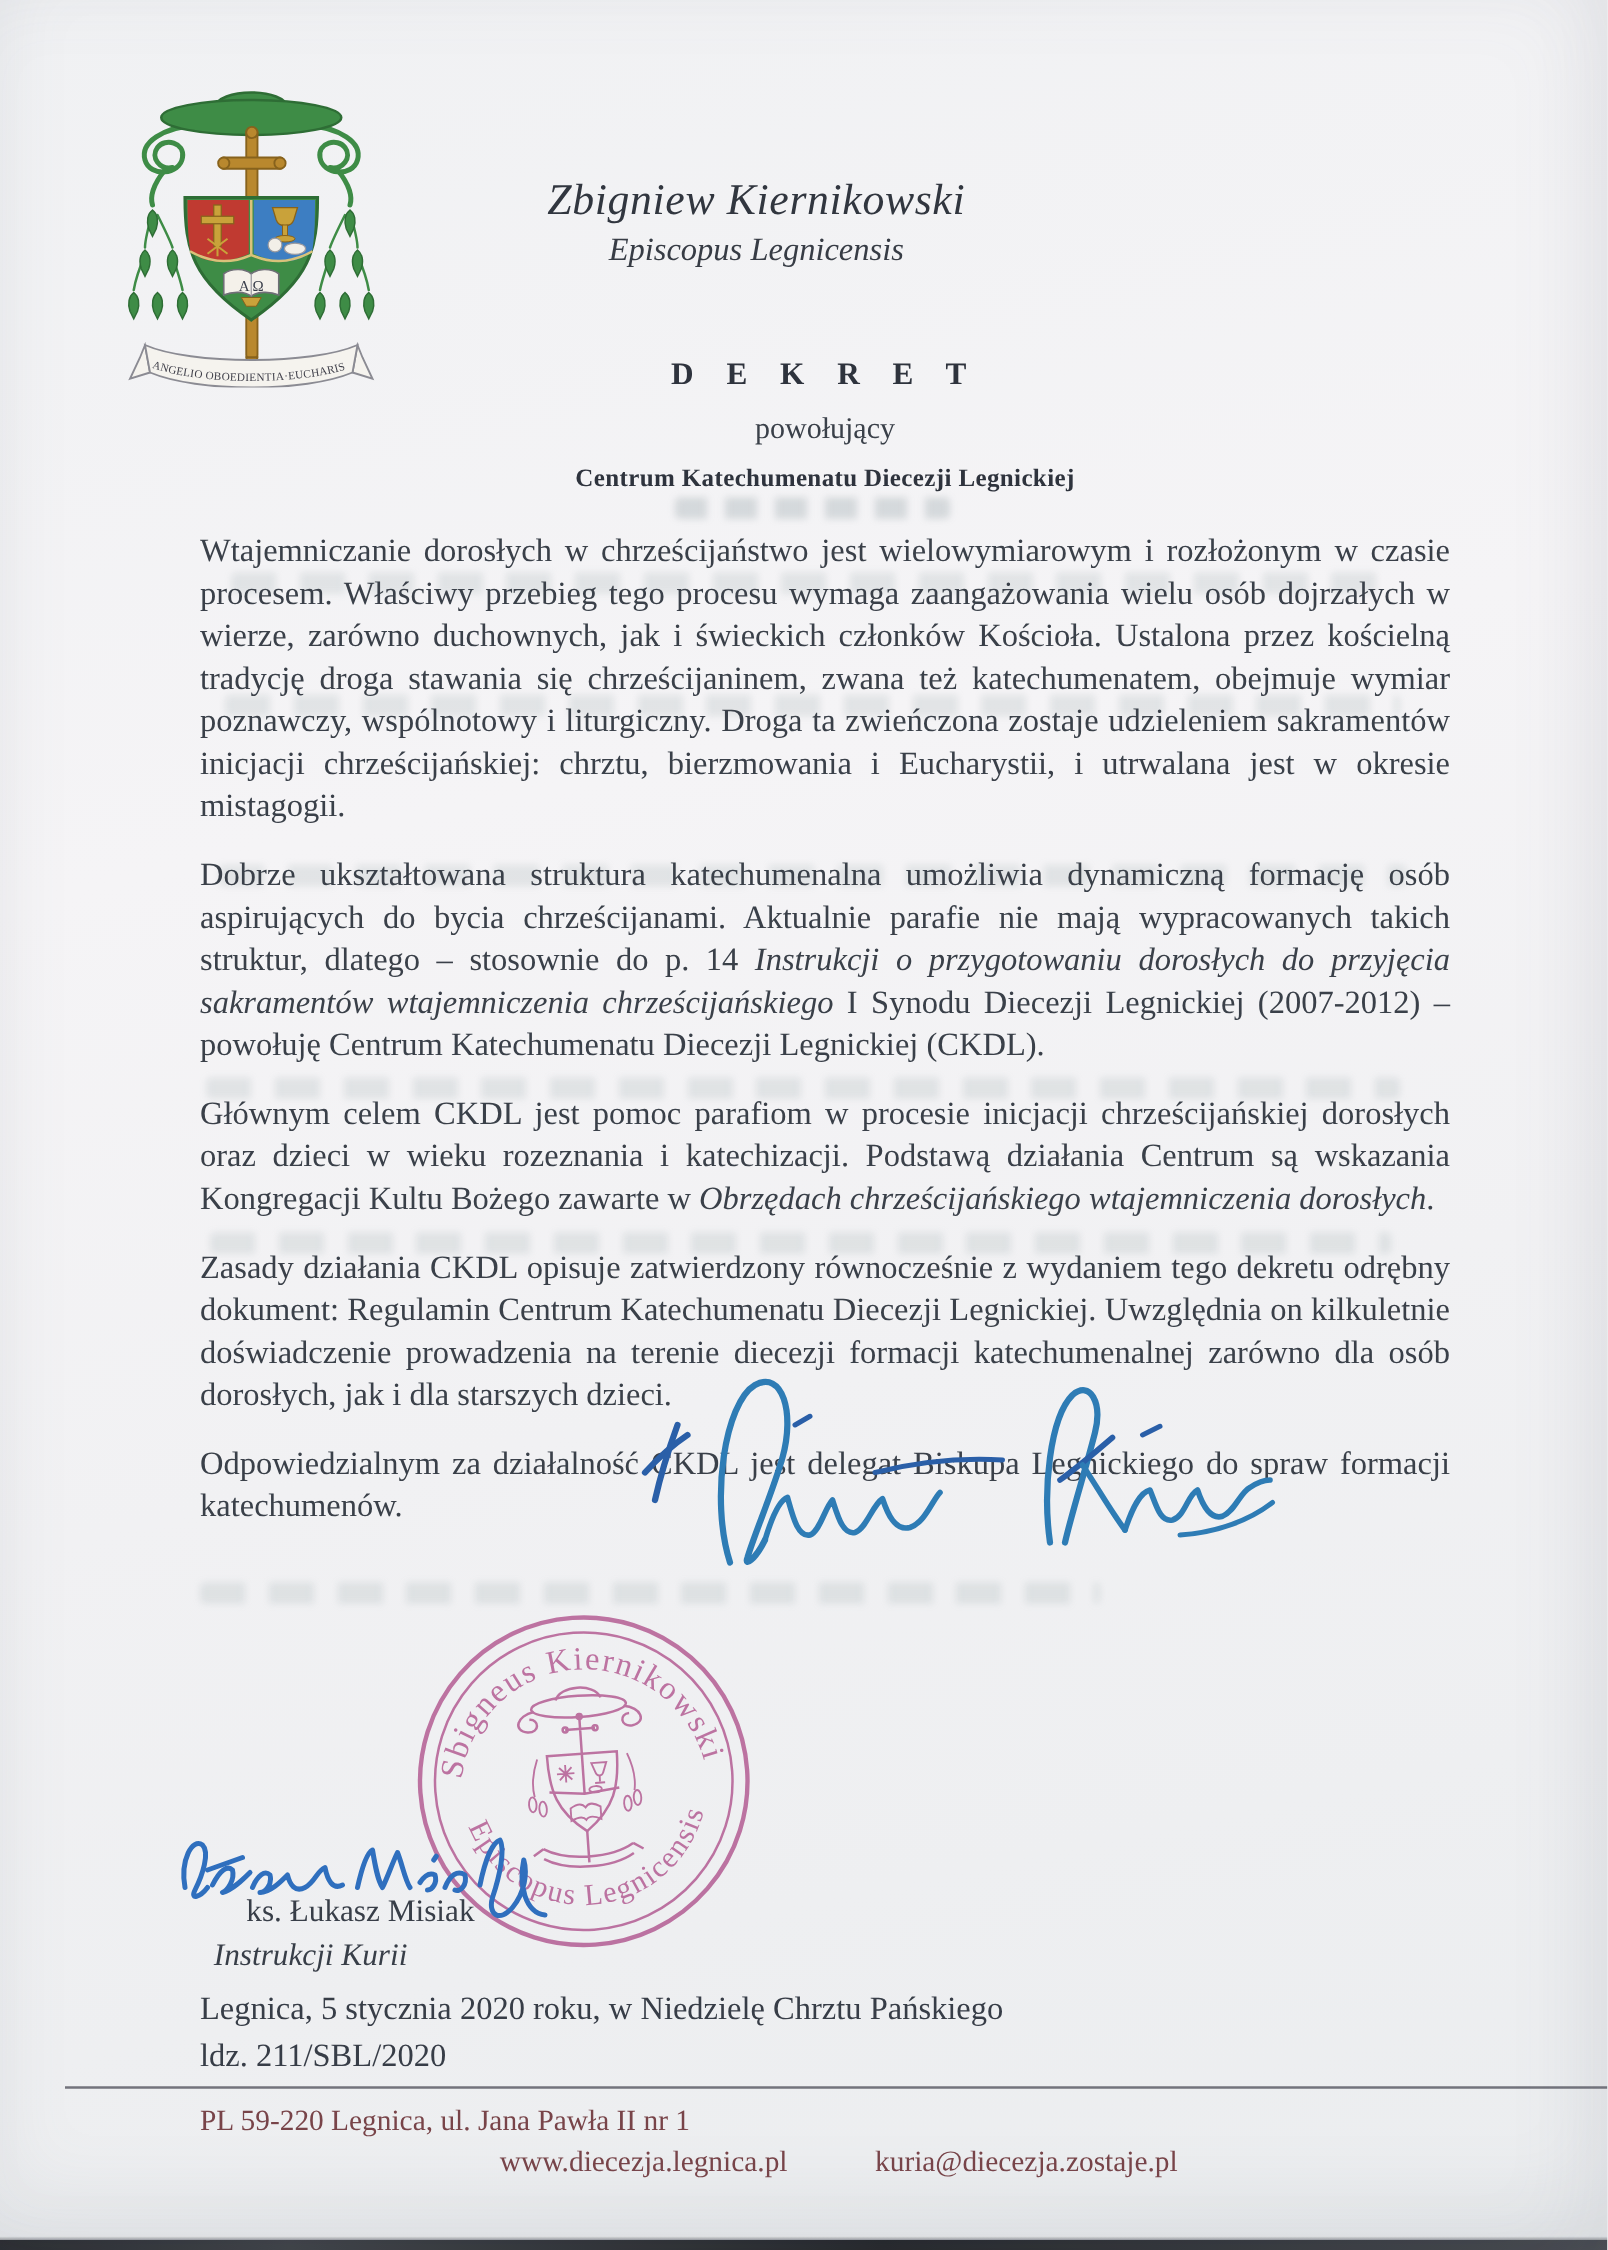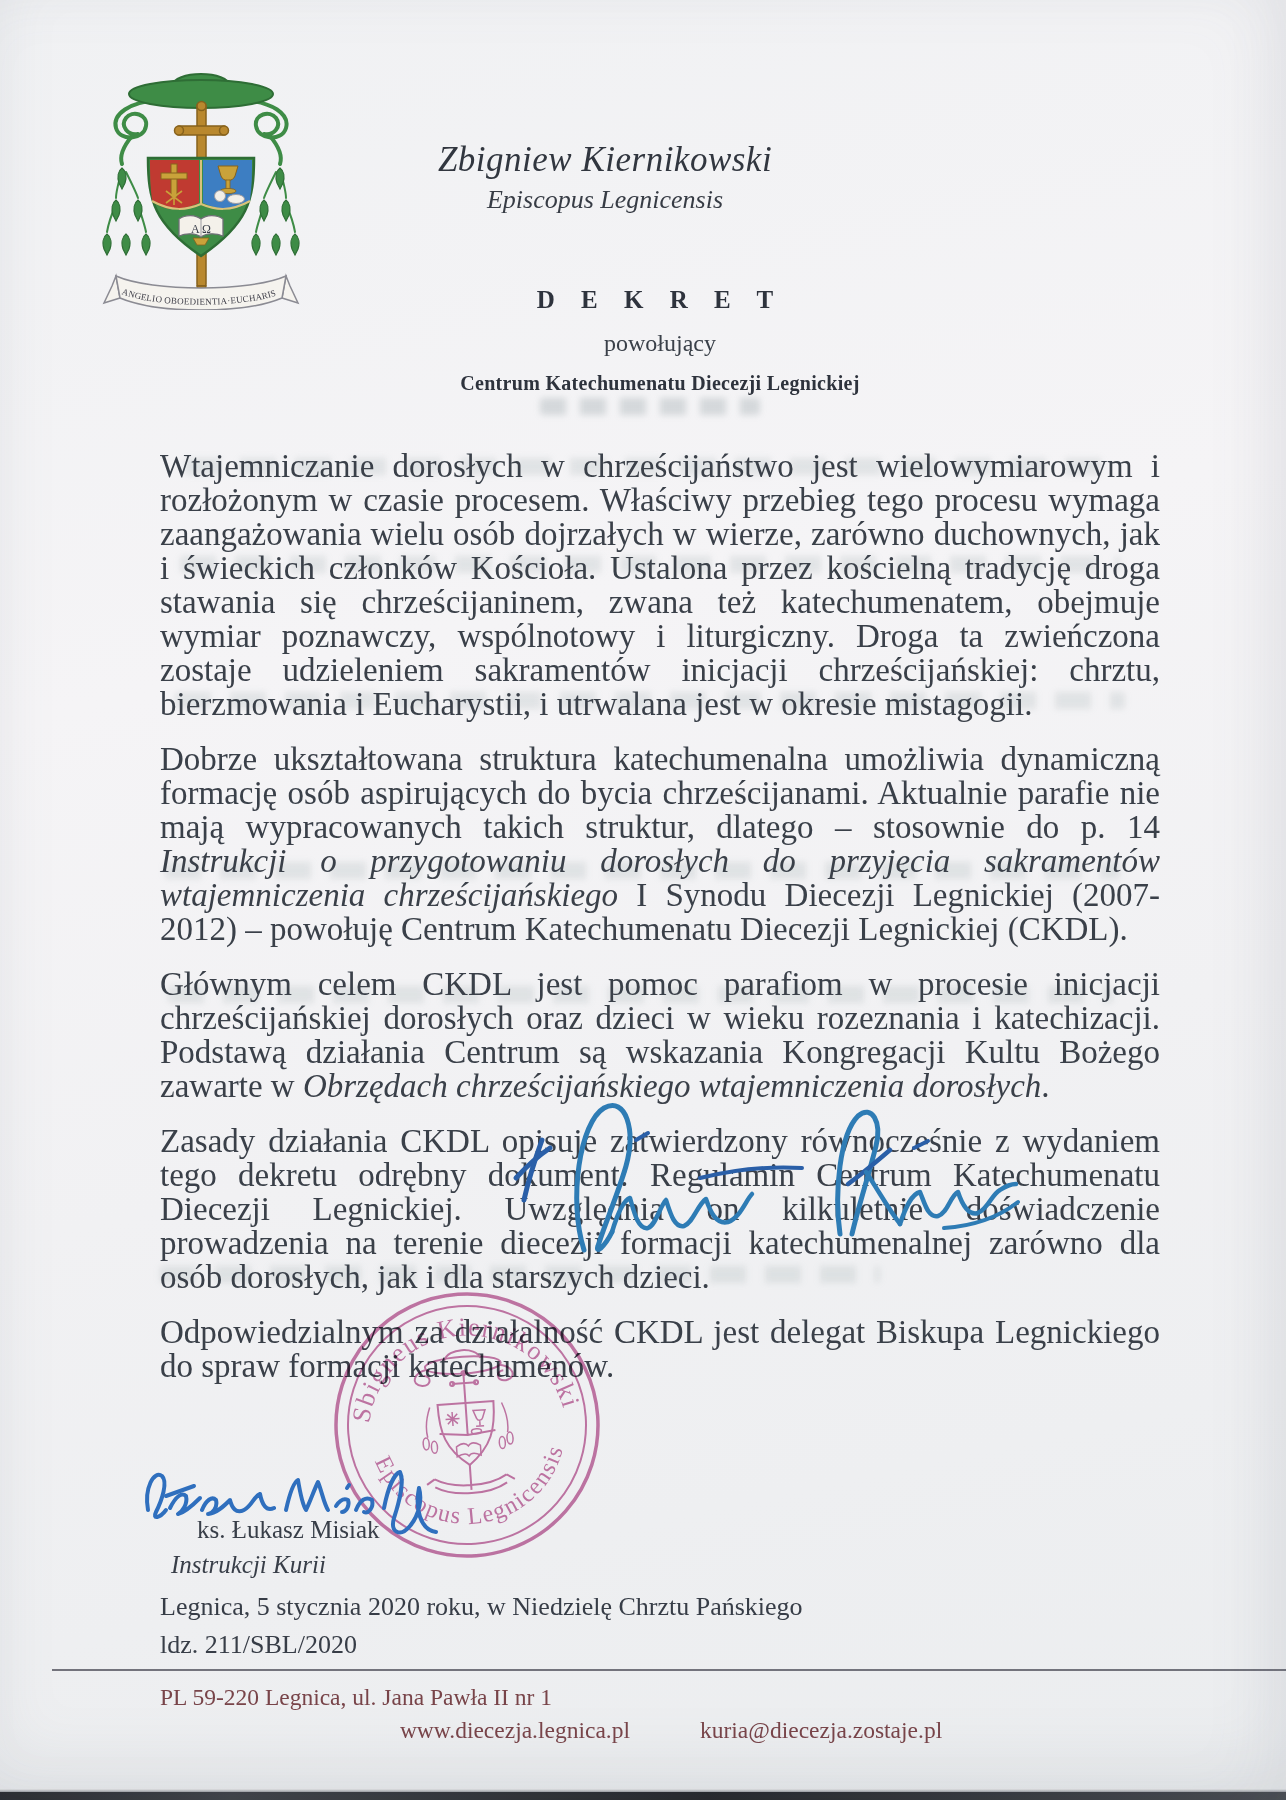--- a/index.html
+++ b/index.html
@@ -45,21 +45,21 @@
   }
   .heading-block .powolujacy{
     font-size:24px;margin-top:16px;color:#3a4049;
   }
   .heading-block .subject{
     font-weight:bold;font-size:20px;margin-top:15px;color:#2e333d;letter-spacing:0.3px;
   }
   
   .body-text{
     position:absolute;left:160px;top:424px;width:1000px;
-    font-size:33px;line-height:34px;text-align:justify;color:var(--ink);margin-top:25px;
+    font-size:26px;line-height:34px;text-align:justify;color:var(--ink);
   }
   .body-text p{margin:0 0 21px 0;}
   .body-text .it{font-style:italic;}
   
   .bishop-signature{position:absolute;left:492px;top:1082px;width:530px;height:185px;}
   .stamp{
     position:absolute;left:327px;top:1285px;width:280px;height:280px;
     mix-blend-mode:multiply;opacity:0.88;
   }
   .notary-signature{position:absolute;left:136px;top:1452px;width:345px;height:95px;}

